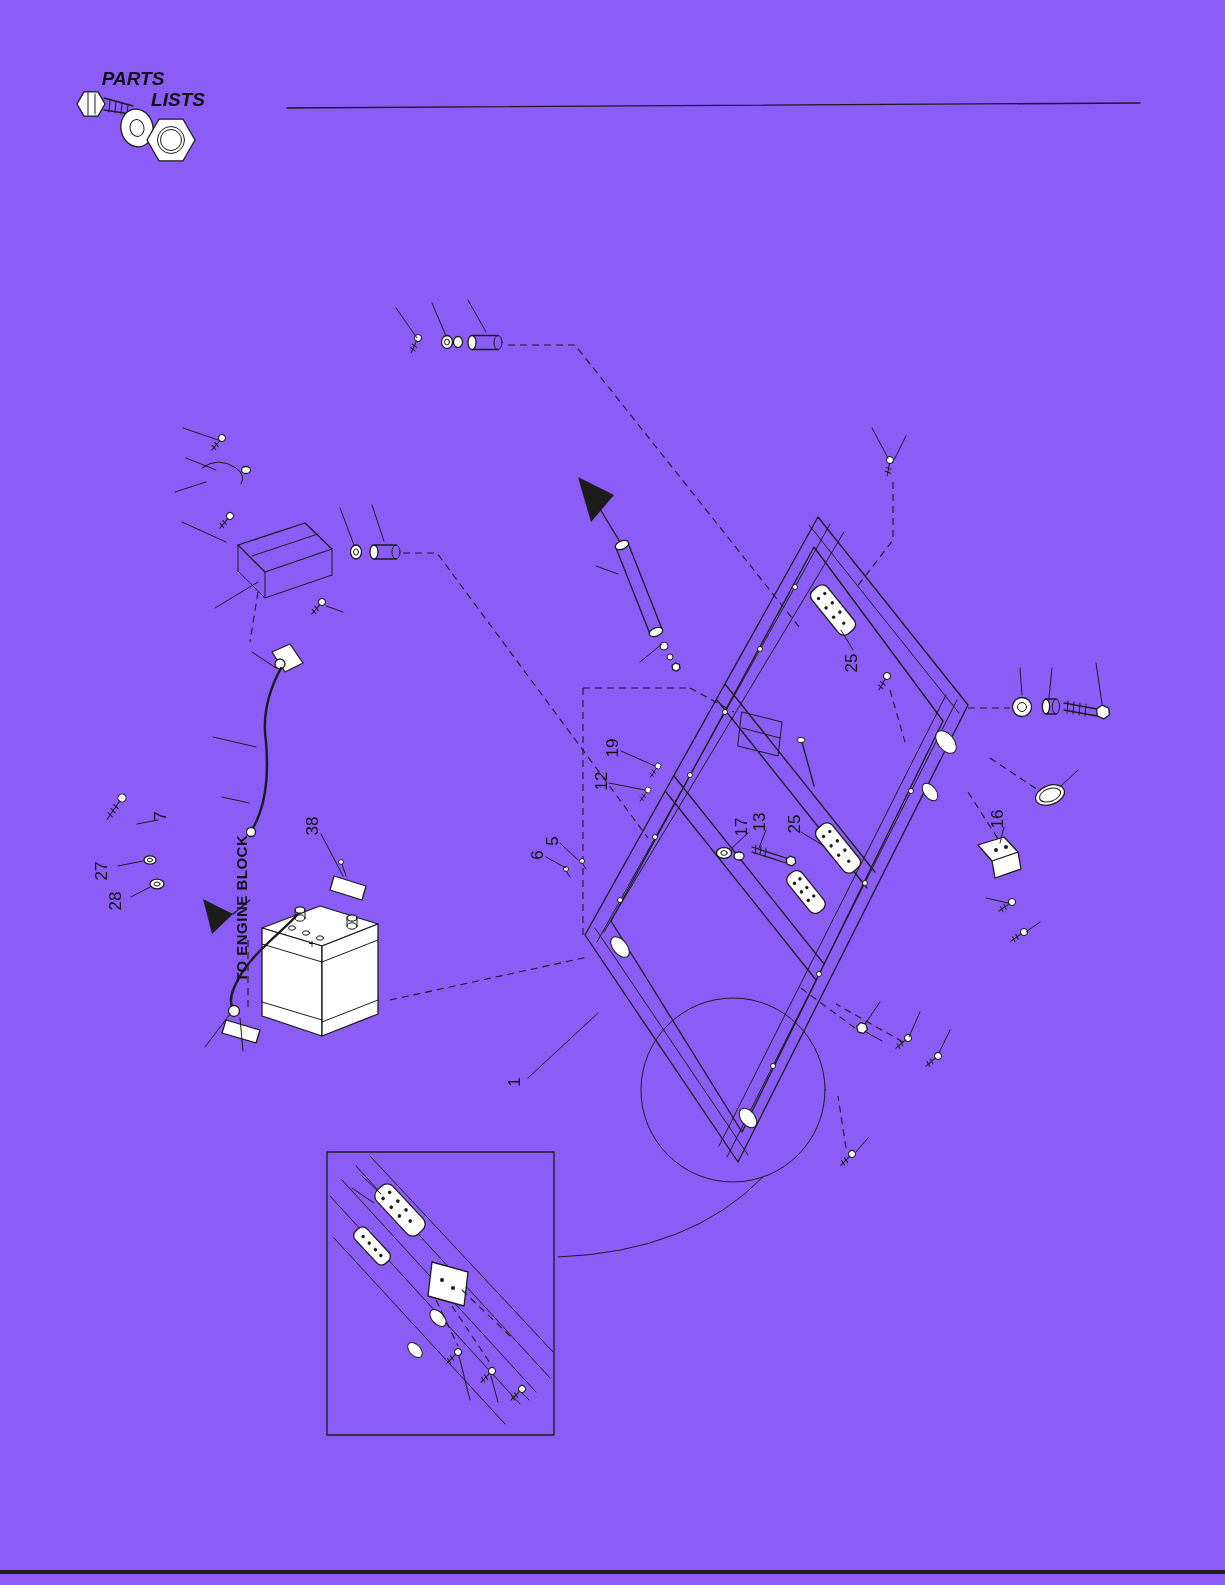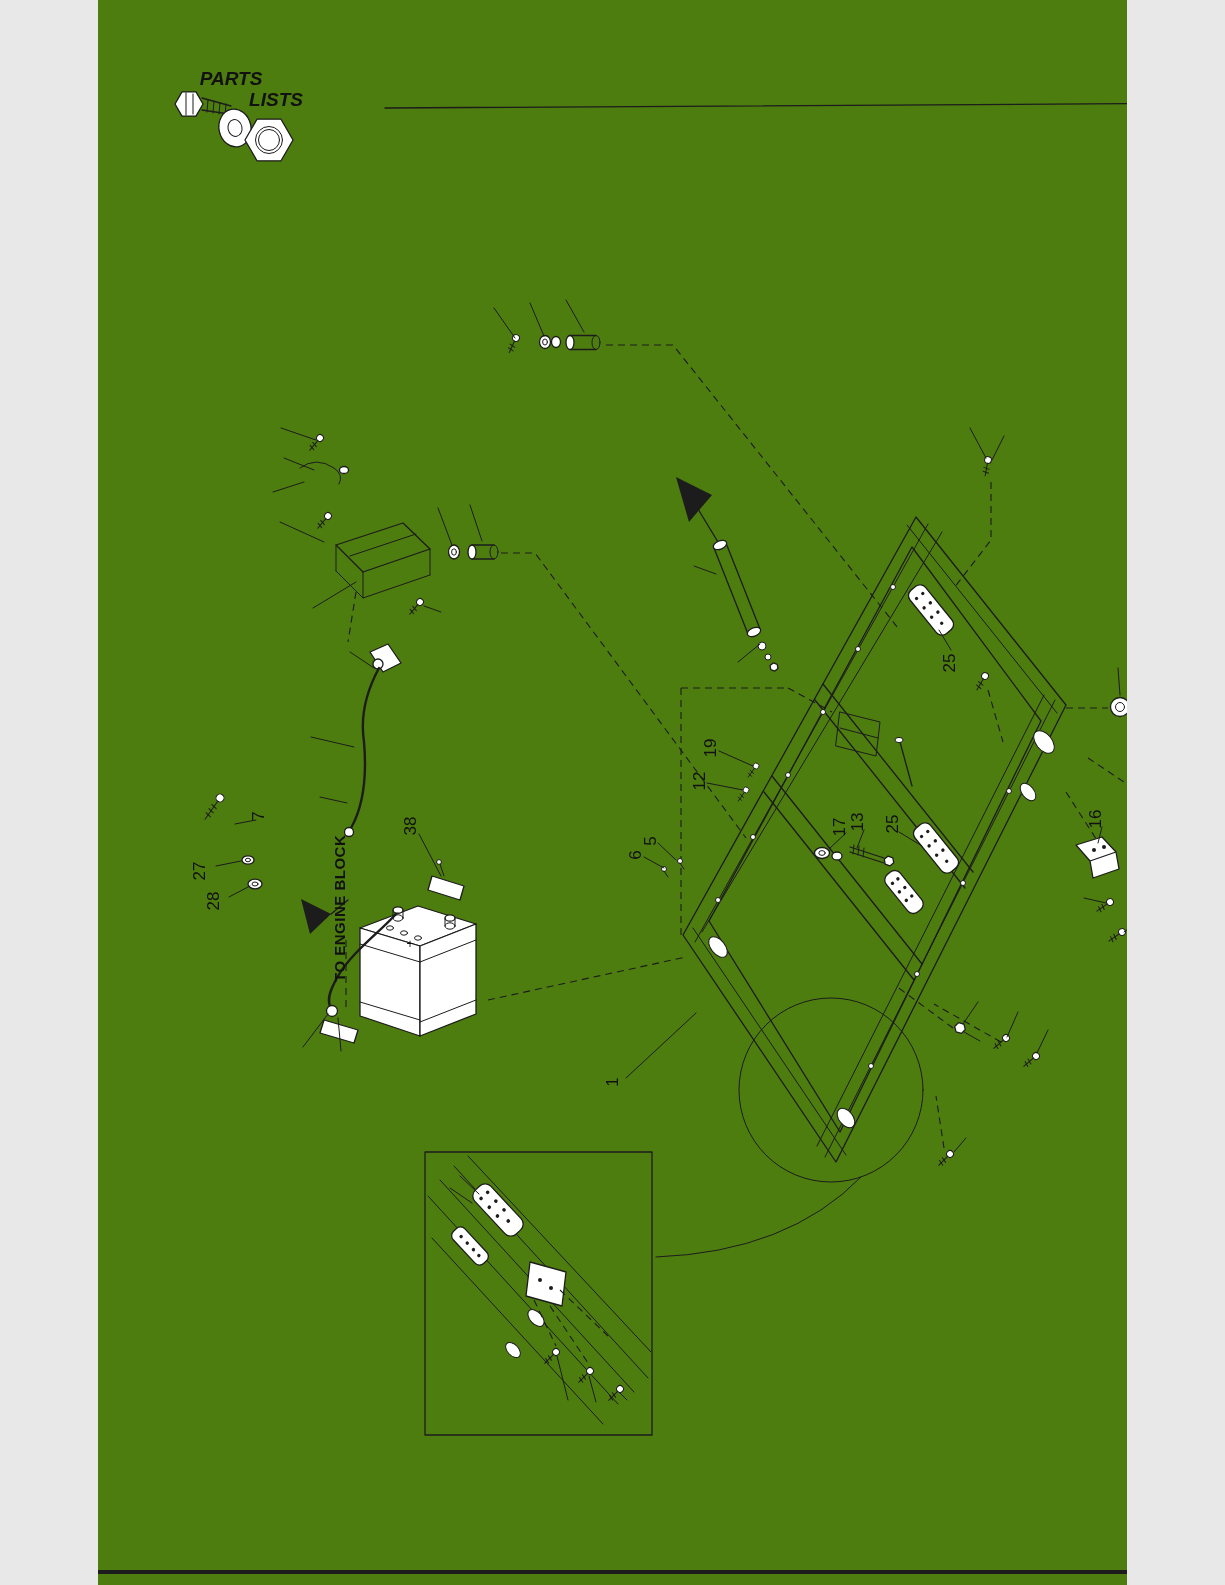--- a/index.html
+++ b/index.html
@@ -1,16 +1,16 @@
 <!DOCTYPE html>
 <html><head>
 <meta charset="utf-8">
 <style>
   html,body{margin:0;padding:0;background:#e8e8e8}
-  .page{position:relative;width:1029px;height:1585px;background:#4d7c0f;margin:0 auto;
+  .page{position:relative;width:1225px;height:1585px;background:#8b5cf6;margin:0 auto;
         font-family:"Liberation Sans",sans-serif;overflow:hidden}
   svg{display:block}
   .ol{stroke:#1c1c1c;stroke-width:1.3;fill:none;stroke-linejoin:round;stroke-linecap:round}
   .thin{stroke:#1c1c1c;stroke-width:1;fill:none;stroke-linecap:round}
   .dash{stroke:#1c1c1c;stroke-width:1.1;fill:none;stroke-dasharray:7 5}
   .wfill{fill:#fff}
   .ink{fill:#1c1c1c;stroke:none}
   .hole{fill:#fff;stroke:#1c1c1c;stroke-width:1}
   .dot{fill:#1c1c1c;stroke:none}
   .cable{stroke:#1c1c1c;stroke-width:2.4;fill:none;stroke-linecap:round}

